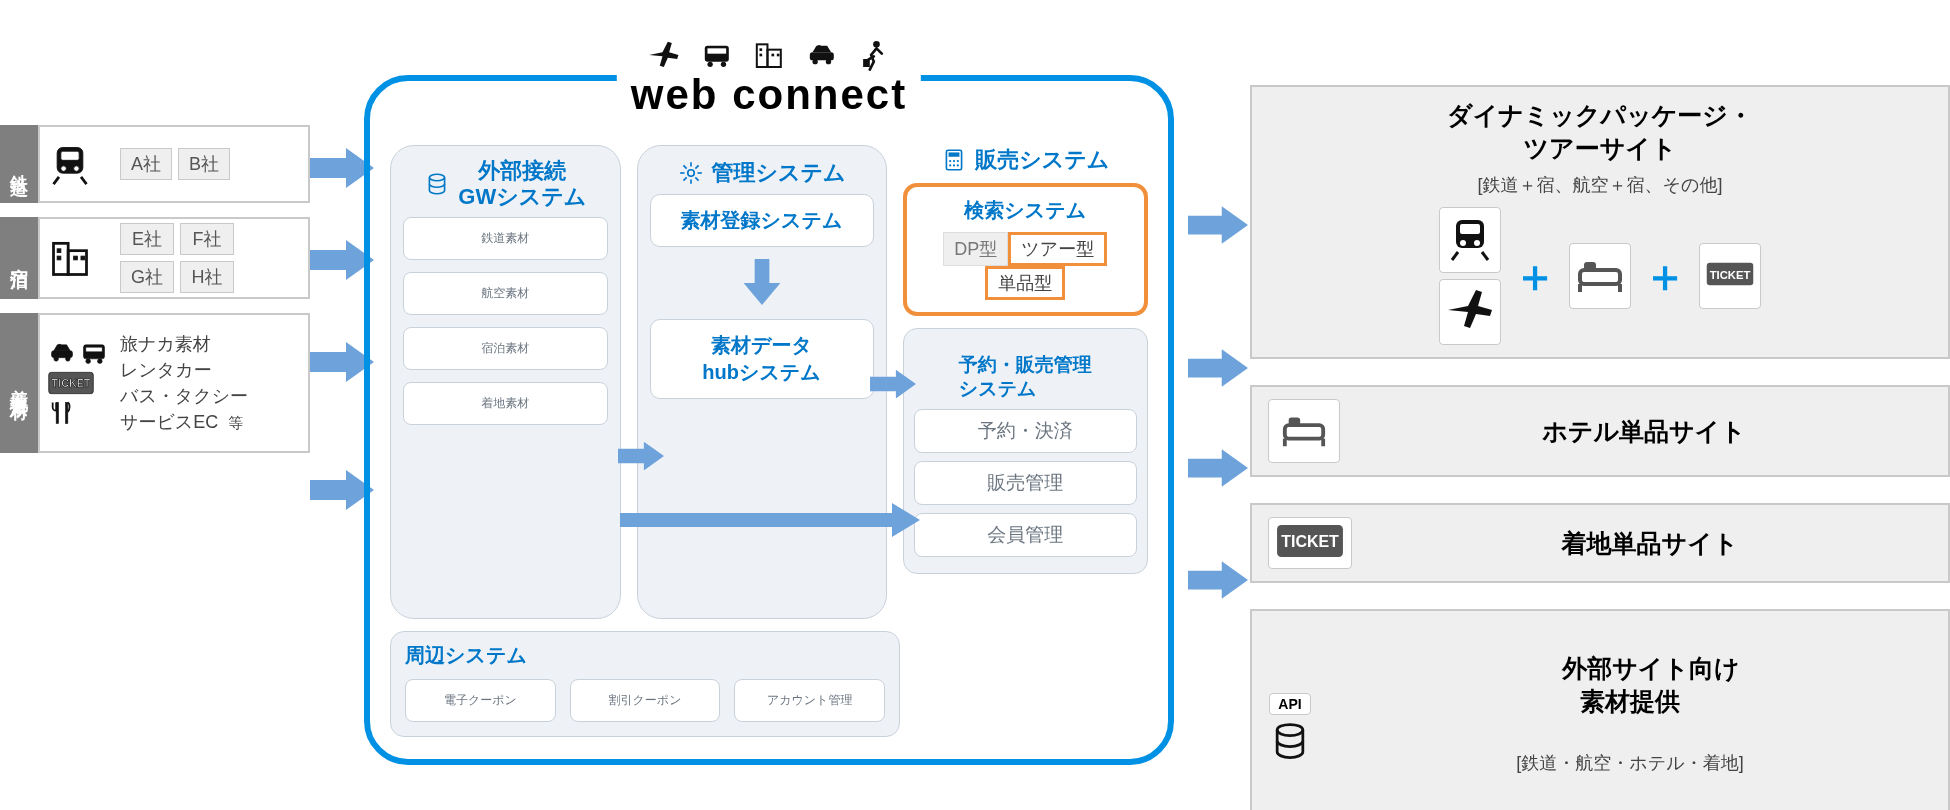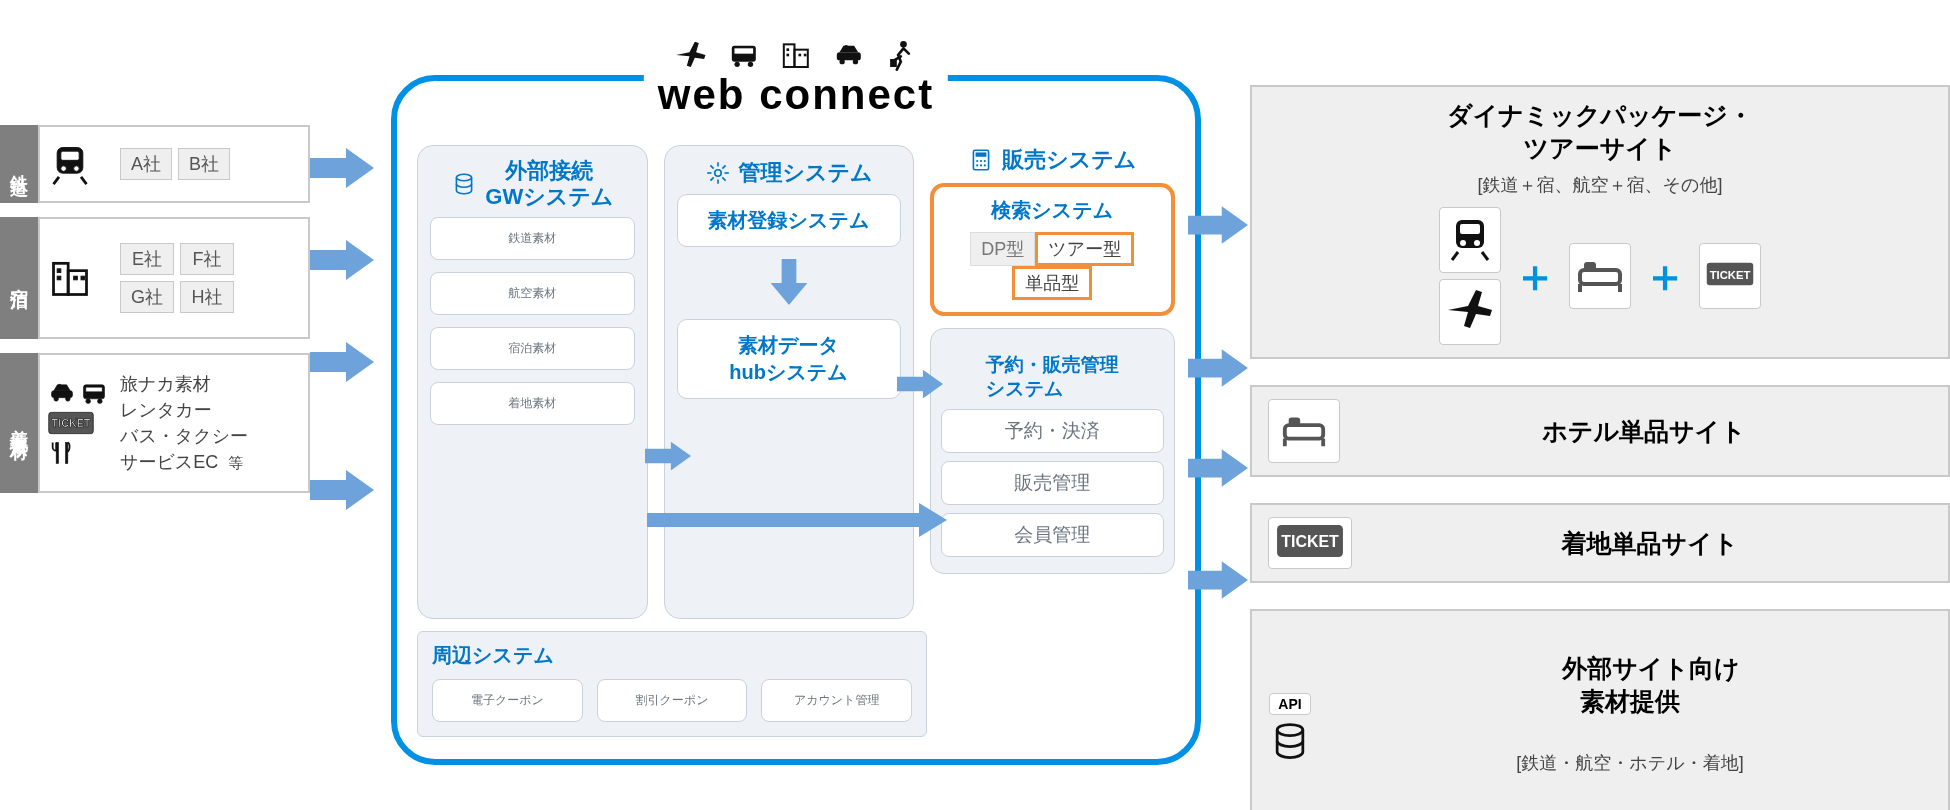--- a/index.html
+++ b/index.html
@@ -35,38 +35,38 @@
   .company-grid { display: grid; grid-template-columns: 1fr 1fr; gap: 6px; margin-left: 6px; }
   .company {
     border: 1px solid #c9c9c9; background: #efefef;
     padding: 3px 10px; font-size: 18px; text-align: center; color:#555;
   }
   .src-text { font-size: 18px; color:#444; margin-left: 6px; line-height: 1.45; }
   .ar-fill { fill:#6da2db; }
 
   
   .center-wrap {
-    position: absolute; left: 391px; top: 75px;
+    position: absolute; left: 364px; top: 75px;
     width: 810px; height: 690px;
     border: 6px solid #0091e5; border-radius: 44px;
     padding: 18px 20px 22px;
     display: flex; flex-direction: column;
   }
   .logo-area {
     position: absolute; left: 50%; top: -42px; transform: translateX(-50%);
     background: #fff; padding: 0 14px; text-align: center;
   }
   .logo-icons svg { width: 42px; height: 32px; fill:#111; margin: 0 3px; vertical-align: bottom; }
   .logo-text {
     font-family: "Segoe UI", sans-serif; font-size: 42px; font-weight: 700;
     letter-spacing: 2px;
   }
   .row3 { display: flex; gap: 16px; margin-top: 46px; flex: 1; }
   .panel {
-    border: 1px solid #c9d2da; border-radius: 16px;
+    border: 1px solid #c9d2da; border-radius: 24px;
     background: #eef2f7; padding: 12px 12px 14px;
   }
   .panel-title {
     color: #0077c8; font-weight: 700; font-size: 22px;
     display: flex; align-items: center; gap: 8px; margin-bottom: 6px;
     justify-content: center;
   }
   .panel-title svg { width: 26px; height: 26px; fill:#0077c8; }
   .item-box {
     background: #fff; border: 1px solid #c9d2da; border-radius: 8px;
@@ -96,21 +96,21 @@
     padding: 24px 10px 8px;
   }
   .reserve-box .panel-title { margin-bottom: 8px; font-size:19px; line-height:1.25;}
   .small-item {
     background:#fff; border:1px solid #c9d2da; border-radius:8px;
     padding:8px 4px; text-align:center; color:#6b7580; font-size:19px;
     margin-bottom:8px;
   }
 
   .periph {
-    border:1px solid #c9d2da; border-radius:6px; background:#eef2f7;
+    border:1px solid #c9d2da; border-radius:14px; background:#eef2f7;
     margin-top: 12px; padding: 10px 14px 14px;
   }
   .periph .title { color:#0077c8; font-weight:700; font-size:20px; margin-bottom:10px;}
   .periph-items { display:flex; gap:14px; }
   .periph-items .item-box { flex:1; margin-bottom:0; }
 
   .down-arrow { margin: 0 auto 10px; }
   .right-arrow-abs { position:absolute; }
 
   
@@ -239,21 +239,21 @@
           </svg>
         </div>
       <div class="company-grid">
         <div class="company">A社</div>
         <div class="company">B社</div>
       </div>
     </div>
   </div>
 
 
-  <div class="source-row" style="height:122px">
+  <div class="source-row" style="height:82px">
     <div class="vtab">宿泊</div>
     <div class="src-box">
       <div class="src-icons">
           <svg>
             <use href="#hotel"></use>
           </svg>
         </div>
       <div class="company-grid">
         <div class="company">E社</div>
         <div class="company">F社</div>

